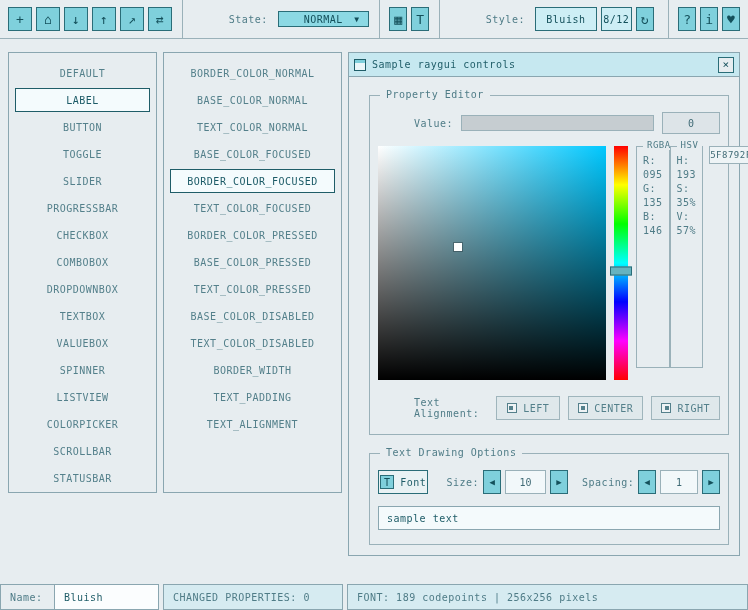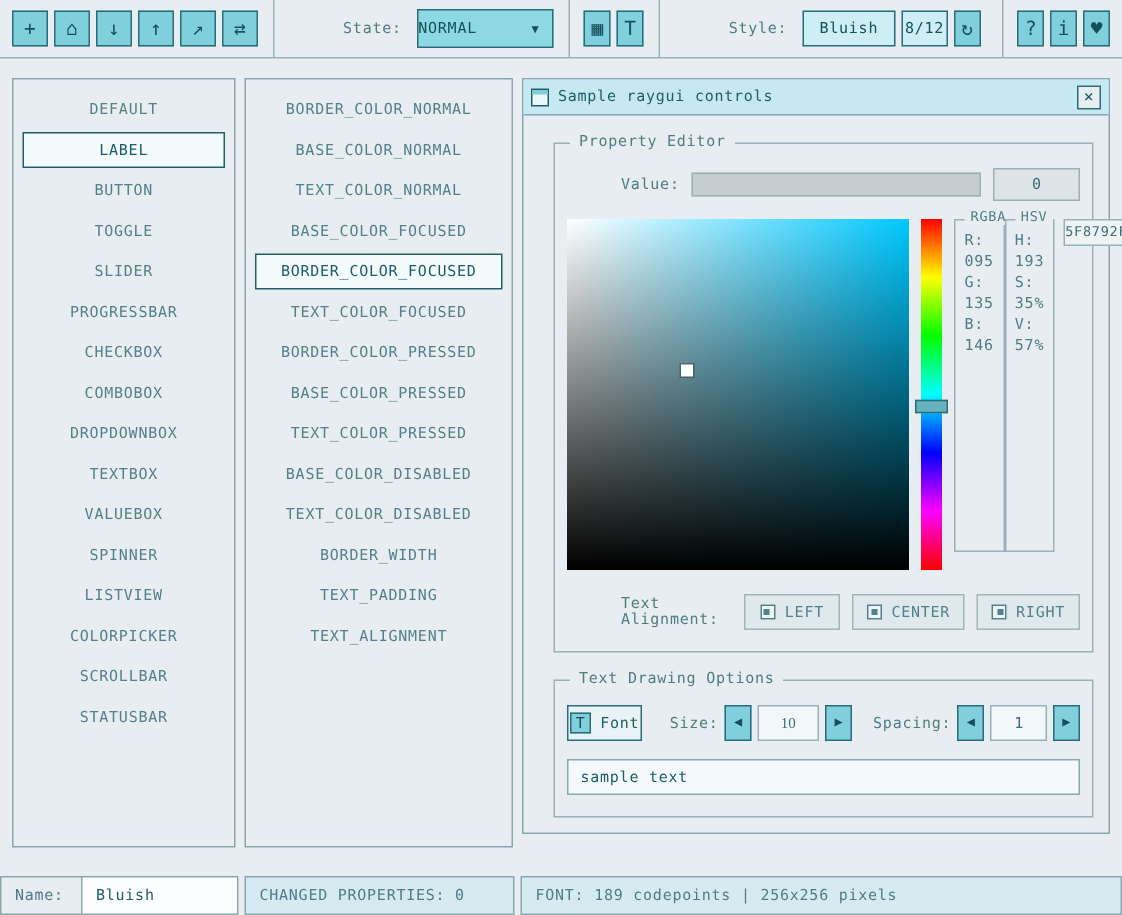--- a/index.html
+++ b/index.html
@@ -21,33 +21,33 @@
     display:flex; align-items:center; padding:0 8px; gap:4px;
     border-bottom:1px solid #9ab1b9; background:#e7edf0;
   }
   .btn {
     display:flex; align-items:center; justify-content:center;
     background:#7fd0dc; border:1px solid #2a6d78; color:#14505b; cursor:pointer;
   }
   .tb-btn { width:24px; height:24px; font-size:13px; }
   .sep { width:1px; height:38px; background:#9ab1b9; margin:0 6px; align-self:center; }
   .dropdown {
-    width:125px; height:26px; position:relative;
+    width:125px; height:16px; position:relative;
     background:#8cd9e4; border:1px solid #2a6d78; color:#14505b;
-    display:flex; align-items:center; justify-content:flex-start; letter-spacing:0.5px;
+    display:flex; align-items:center; justify-content:center; letter-spacing:0.5px;
   }
   .dropdown .arrow { position:absolute; right:8px; font-size:8px; }
   .light-btn { background:#cdeef5; letter-spacing:0.5px; }
   .style-name-btn { width:85px; height:24px; }
   .counter-btn { width:42px; height:24px; }
   .spacer { flex:1; }
 
   
   .panel {
-    position:absolute; top:52px; height:513px;
+    position:absolute; top:52px; height:441px;
     border:1px solid #8aa6b0; background:#e7edf0; padding-top:5px;
   }
   #controls-panel { left:8px;  width:149px; }
   #properties-panel { left:163px; width:179px; }
   .list-item {
     height:24px; margin:3px 6px;
     display:flex; align-items:center; justify-content:center;
     border:1px solid transparent; cursor:pointer;
     color:#54808b; letter-spacing:0.5px; white-space:nowrap;
   }
@@ -129,21 +129,21 @@
     width:62px; height:24px; background:#e9f2f4; border:1px solid #2a6d78; color:#1f5d68;
     display:flex; align-items:center; justify-content:center; gap:6px; cursor:pointer; letter-spacing:0.5px;
   }
   .font-t { width:14px; height:14px; background:#7fd0dc; border:1px solid #2a6d78; font-size:10px;
     display:flex; align-items:center; justify-content:center; color:#14505b; }
   .spin-btn { width:22px; height:24px; font-size:9px; }
   .spin-val {
     height:24px; background:#f2f8fa; border:1px solid #9ab1b9; color:#3f6a75;
     display:flex; align-items:center; justify-content:center; cursor:text;
   }
-  .w50 { width:50px;font-family:Liberation Serif, serif; } .w46 { width:46px; }
+  .w50 { width:50px; } .w46 { width:46px; }
   .ml14 { margin-left:14px; } .ml10 { margin-left:10px; }
   .sample-textbox {
     margin-top:12px; height:24px; background:#f4fafc; border:1px solid #8aa6b0;
     display:flex; align-items:center; padding:0 8px; color:#1f5d68; letter-spacing:0.5px; cursor:text;
   }
 
   
   .statusbar { position:absolute; left:0; bottom:0; width:748px; height:26px; display:flex; }
   .sb-seg { height:26px; border:1px solid #8aa6b0; display:flex; align-items:center; padding:0 9px; letter-spacing:0.5px; white-space:nowrap; }
   #sb-name { width:55px; background:#e7edf0; }

